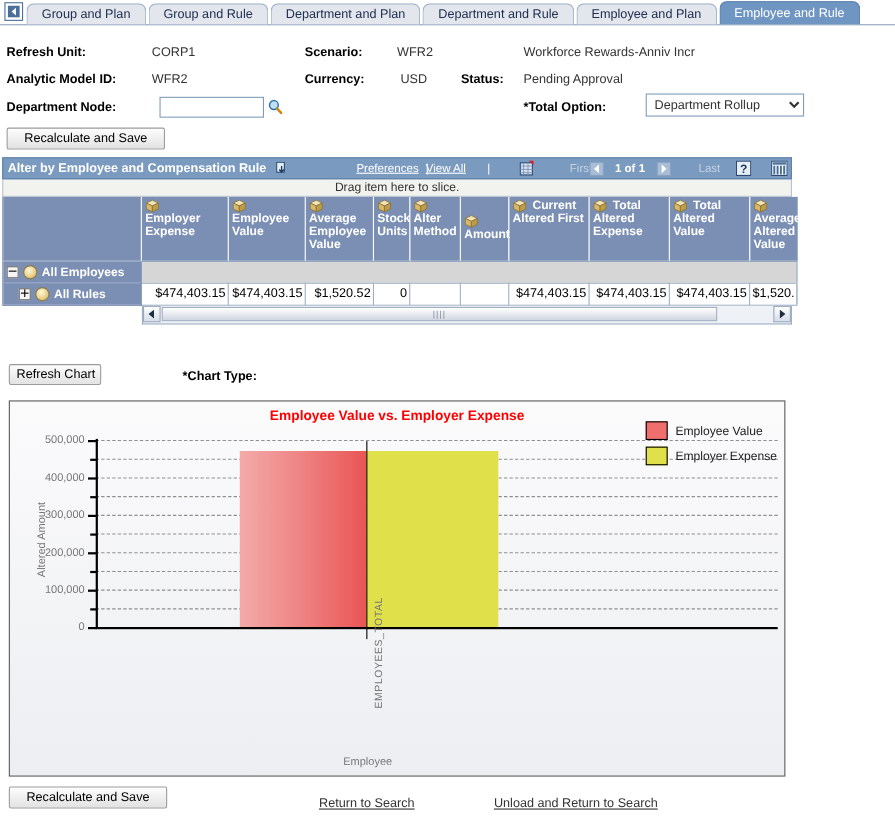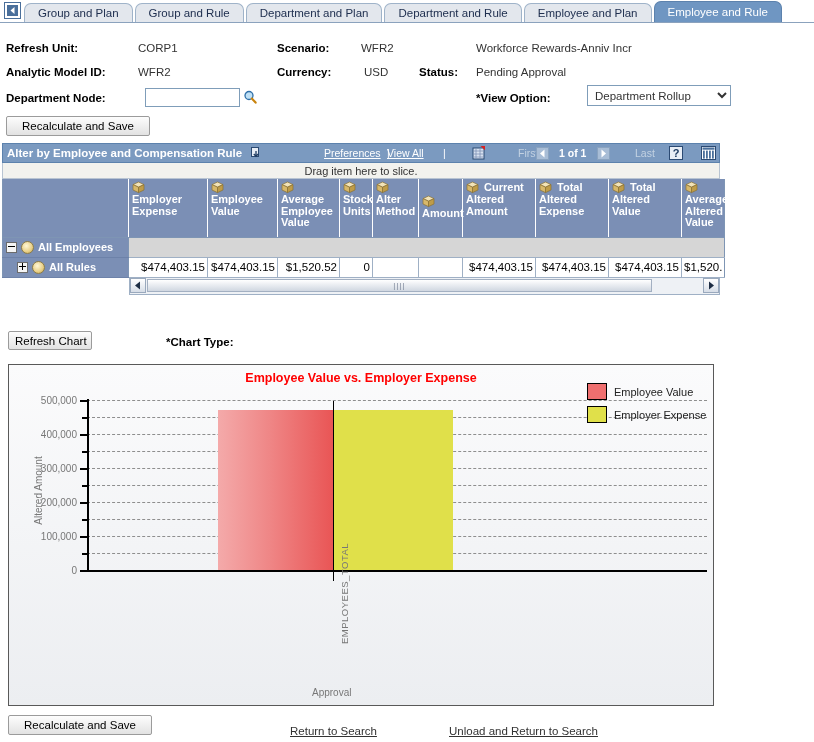--- a/index.html
+++ b/index.html
@@ -319,21 +319,21 @@
     <div class="hlabel" style="left:277px; top:12px;">Scenario:</div>
     <div class="hvalue" style="left:361px; top:12px;">WFR2</div>
     <div class="hvalue" style="left:476px; top:12px;">Workforce Rewards-Anniv Incr</div>
 
     <div class="hlabel" style="left:277px; top:36px;">Currency:</div>
     <div class="hvalue" style="left:364px; top:36px;">USD</div>
 
     <div class="hlabel" style="left:419px; top:36px;">Status:</div>
     <div class="hvalue" style="left:476px; top:36px;">Pending Approval</div>
 
-    <div class="hlabel" style="left:476px; top:62px;">*View Option:</div>
+    <div class="hlabel" style="left:476px; top:62px;">*Total Option:</div>
     <select class="sel" style="left:587px; top:55px; width:144px; height:21px;">
       <option>Department Rollup</option>
     </select>
   </div>
 
   <button class="btn" style="left:6px; top:116px; width:144px; height:20px;">Recalculate and Save</button>
 
   <div class="grid">
 
     <div class="grid-title">
@@ -468,21 +468,21 @@
             <span class="hdrtext">Amount</span>
           </th>
           <th>
             <span class="cube">
               <svg width="13" height="13" viewBox="0 0 13 13" aria-hidden="true">
                 <polygon points="6.5,1 12,3.6 6.5,6.2 1,3.6" fill="#f2e3b8" stroke="#8a7133" stroke-width="0.7"></polygon>
                 <polygon points="1,3.6 6.5,6.2 6.5,11.6 1,9" fill="#d8b86a" stroke="#8a7133" stroke-width="0.7"></polygon>
                 <polygon points="12,3.6 6.5,6.2 6.5,11.6 12,9" fill="#bf9c48" stroke="#8a7133" stroke-width="0.7"></polygon>
               </svg>
             </span>
-            <span class="hdrtext inline">Current Altered Amount</span>
+            <span class="hdrtext inline">Current Altered First</span>
           </th>
           <th>
             <span class="cube">
               <svg width="13" height="13" viewBox="0 0 13 13" aria-hidden="true">
                 <polygon points="6.5,1 12,3.6 6.5,6.2 1,3.6" fill="#f2e3b8" stroke="#8a7133" stroke-width="0.7"></polygon>
                 <polygon points="1,3.6 6.5,6.2 6.5,11.6 1,9" fill="#d8b86a" stroke="#8a7133" stroke-width="0.7"></polygon>
                 <polygon points="12,3.6 6.5,6.2 6.5,11.6 12,9" fill="#bf9c48" stroke="#8a7133" stroke-width="0.7"></polygon>
               </svg>
             </span>
             <span class="hdrtext inline">Total Altered Expense</span>
@@ -592,21 +592,21 @@
 
     <div class="bar red" style="left:209px; top:45px; width:115px; height:161px;"></div>
     <div class="bar yellow" style="left:324px; top:45px; width:120px; height:161px;"></div>
 
     <div class="tickmark" style="left:78px; top:205px; width:620px; height:2px;"></div>
 
     <div class="tickmark" style="left:324px; top:36px; width:1px; height:180px;"></div>
 
     <div class="xtick-label" style="left:330px; top:279px;">EMPLOYEES_TOTAL</div>
 
-    <div class="xaxis-title" style="left:303px; top:322px;">Approval</div>
+    <div class="xaxis-title" style="left:303px; top:322px;">Employee</div>
 
     <div class="legend" style="left:578px; top:18px;">
       <div class="legend-row">
         <span class="legend-sw" style="background:#ef6f6f;"></span>
         <span class="legend-label">Employee Value</span>
       </div>
       <div class="legend-row">
         <span class="legend-sw" style="background:#e0e04a;"></span>
         <span class="legend-label">Employer Expense</span>
       </div>

